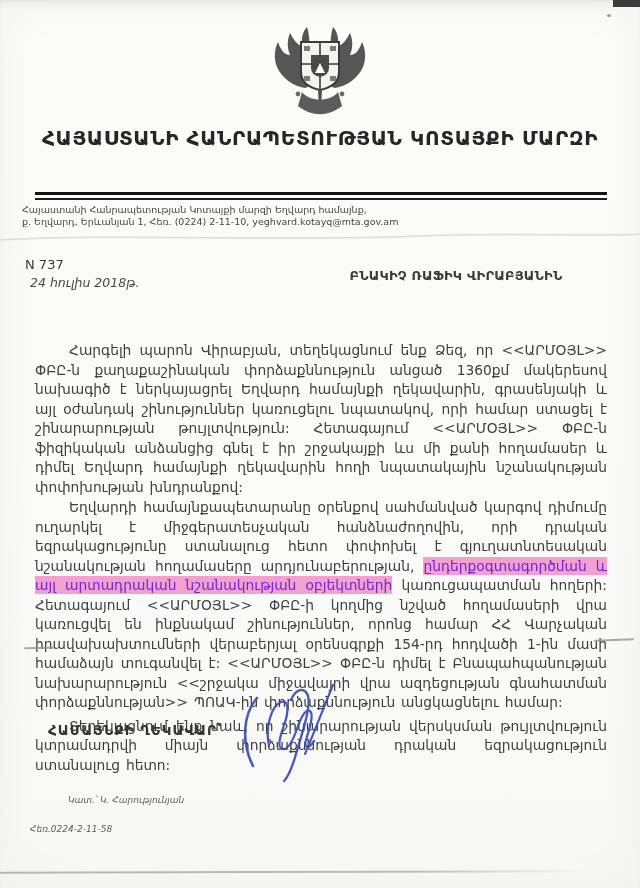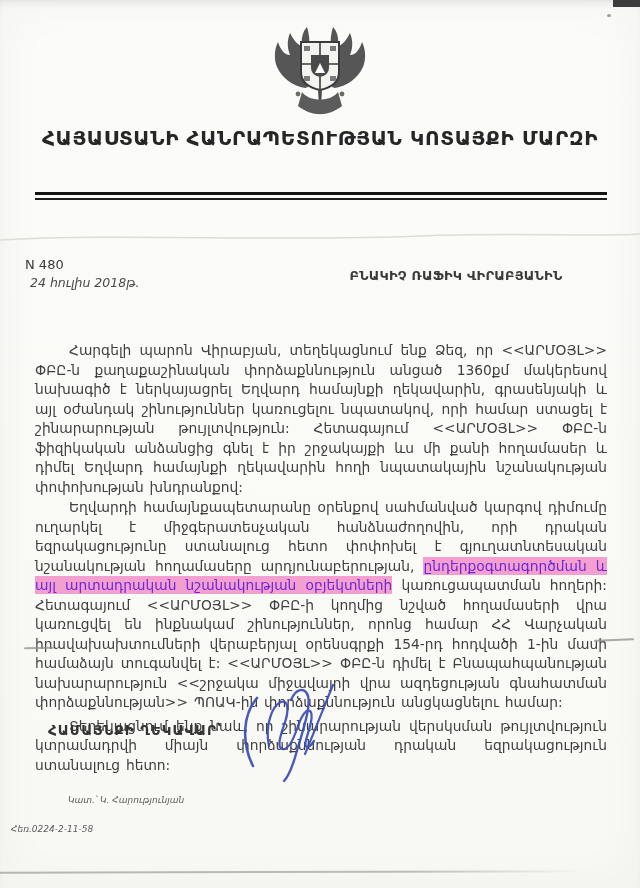--- a/index.html
+++ b/index.html
@@ -45,21 +45,21 @@
   .mark-dash.left{top:647px;left:24px;width:30px;transform:rotate(-1deg);}
   .mark-dash.right{top:639px;left:594px;width:40px;transform:rotate(-2deg);}
   
   .sig-role{position:absolute;top:722px;left:48px;font-size:13.5px;font-weight:bold;
     letter-spacing:1px;color:#333;}
   .signature-svg{position:absolute;top:678px;left:233px;width:135px;height:108px;}
   .sig-name{position:absolute;top:725px;left:390px;font-size:13.5px;font-weight:bold;
     letter-spacing:.8px;color:#333;}
   
   .exec{position:absolute;top:795px;left:24px;font-size:9px;font-style:italic;color:#5b5b5b;margin-left:44px;}
-  .phone{position:absolute;top:824px;left:11px;font-size:9px;font-style:italic;color:#5b5b5b;}
+  .phone{position:absolute;top:824px;left:30px;font-size:9px;font-style:italic;color:#5b5b5b;}
 </style>
 </head>
 <body>
 
 <div class="page">
 
   <div class="artifact-topright"></div>
   <div class="artifact-dot"></div>
 
   <div class="emblem">
@@ -80,26 +80,30 @@
       <path d="M73,63 h4 l-1,18 l-1,6 l-1,-6 Z" fill="#4a4a4a"></path>
       <path d="M57,66 C64,76 86,76 93,66 L97,80 C83,91 67,91 53,80 Z" fill="#5c5c5c"></path>
       <circle cx="53" cy="68" r="2.4" fill="#6a6a6a"></circle>
       <circle cx="97" cy="68" r="2.4" fill="#6a6a6a"></circle>
     </svg>
   </div>
 
   <div class="title1">ՀԱՅԱՍՏԱՆԻ ՀԱՆՐԱՊԵՏՈՒԹՅԱՆ ԿՈՏԱՅՔԻ ՄԱՐԶԻ</div>
   <div class="double-rule"></div>
 
+  <div class="address">
+    <div>Հայաստանի Հանրապետության Կոտայքի մարզի Եղվարդ համայնք,</div>
+    <div>ք. Եղվարդ, Երևանյան 1, Հեռ. (0224) 2-11-10, yeghvard.kotayq@mta.gov.am</div>
+  </div>
 
   <svg class="crease" viewBox="0 0 640 18" preserveAspectRatio="none">
     <path d="M0,12 C120,5 280,14 420,8 C510,4 590,9 640,6" fill="none" stroke="#dddcd5" stroke-width="1.4"></path>
   </svg>
 
-  <div class="ref-no">N 480</div>
+  <div class="ref-no">N 737</div>
   <div class="ref-date">24 հուլիս 2018թ.</div>
 
   <div class="recipient">
     <div>ԲՆԱԿԻՉ ՌԱՖԻԿ ՎԻՐԱԲՅԱՆԻՆ</div>
   </div>
 
   <main class="body">
     <p>Հարգելի պարոն Վիրաբյան, տեղեկացնում ենք Ձեզ, որ &lt;&lt;ԱՐՄՕՅԼ&gt;&gt; ՓԲԸ-ն քաղաքաշինական փորձաքննություն անցած 1360քմ մակերեսով նախագիծ է ներկայացրել Եղվարդ համայնքի ղեկավարին, գրասենյակի և այլ օժանդակ շինություններ կառուցելու նպատակով, որի համար ստացել է շինարարության թույլտվություն: Հետագայում &lt;&lt;ԱՐՄՕՅԼ&gt;&gt; ՓԲԸ-ն ֆիզիկական անձանցից գնել է իր շրջակայքի ևս մի քանի հողամասեր և դիմել Եղվարդ համայնքի ղեկավարին հողի նպատակային նշանակության փոփոխության խնդրանքով:</p>
     <p><span>Եղվարդի համայնքապետարանը օրենքով սահմանված կարգով դիմումը ուղարկել է միջգերատեսչական հանձնաժողովին, որի դրական եզրակացությունը ստանալուց հետո փոփոխել է գյուղատնտեսական նշանակության հողամասերը արդյունաբերության, </span><mark class="hl">ընդերքօգտագործման և այլ արտադրական նշանակության օբյեկտների</mark><span> կառուցապատման հողերի: Հետագայում &lt;&lt;ԱՐՄՕՅԼ&gt;&gt; ՓԲԸ-ի կողմից նշված հողամասերի վրա կառուցվել են ինքնակամ շինություններ, որոնց համար ՀՀ Վարչական իրավախախտումների վերաբերյալ օրենսգրքի 154-րդ հոդվածի 1-ին մասի համաձայն տուգանվել է: &lt;&lt;ԱՐՄՕՅԼ&gt;&gt; ՓԲԸ-ն դիմել է Բնապահպանության նախարարություն &lt;&lt;շրջակա միջավայրի վրա ազդեցության գնահատման փորձաքննության&gt;&gt; ՊՈԱԿ-ին փորձաքննություն անցկացնելու համար:</span></p>
     <p class="p3">Տեղեկացնում ենք նաև, որ շինարարության վերսկսման թույլտվություն կտրամադրվի միայն փորձաքննության դրական եզրակացություն ստանալուց հետո:</p>

